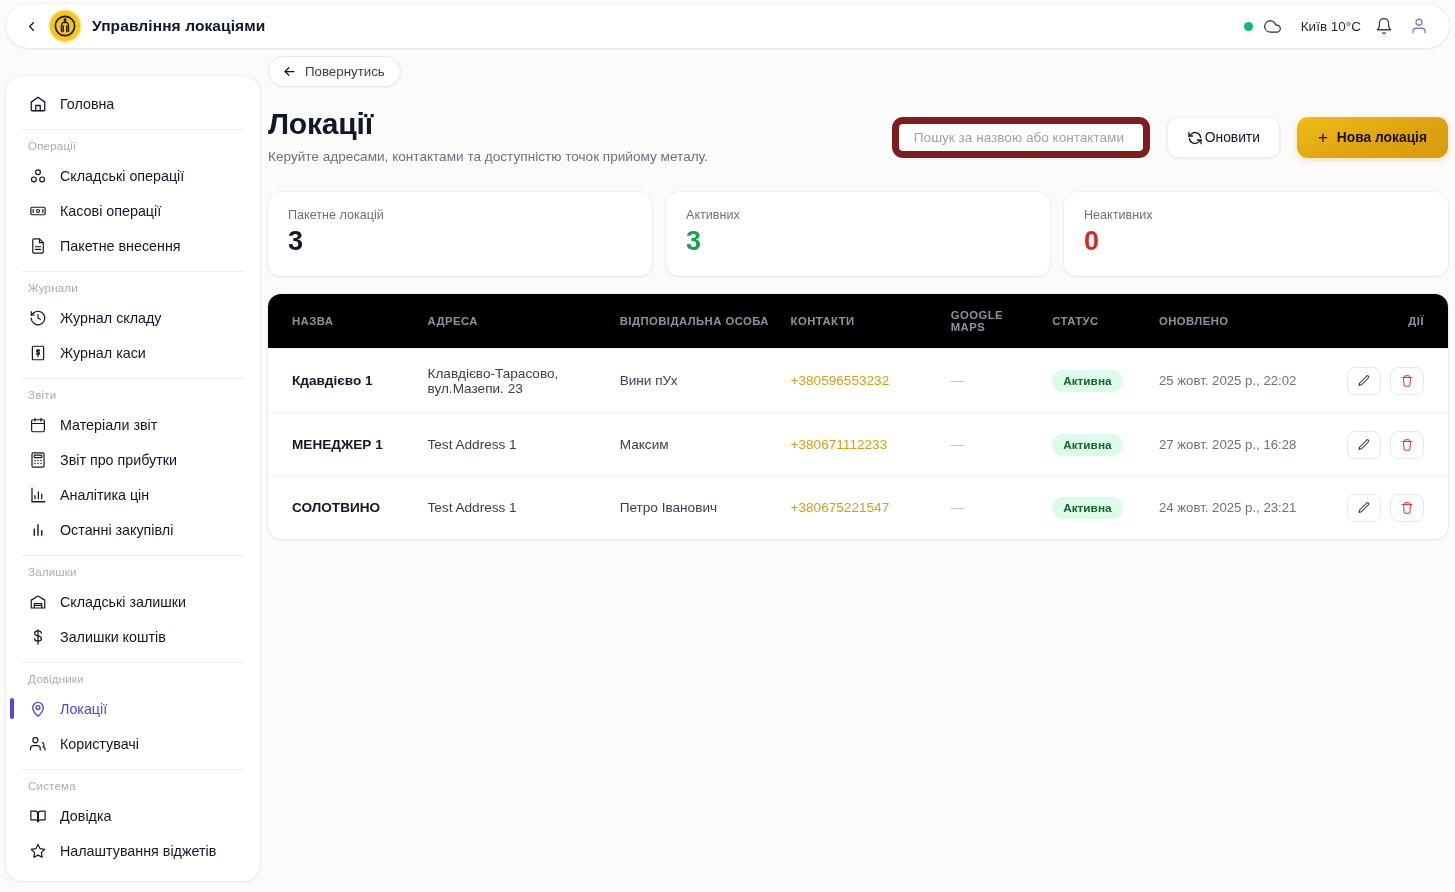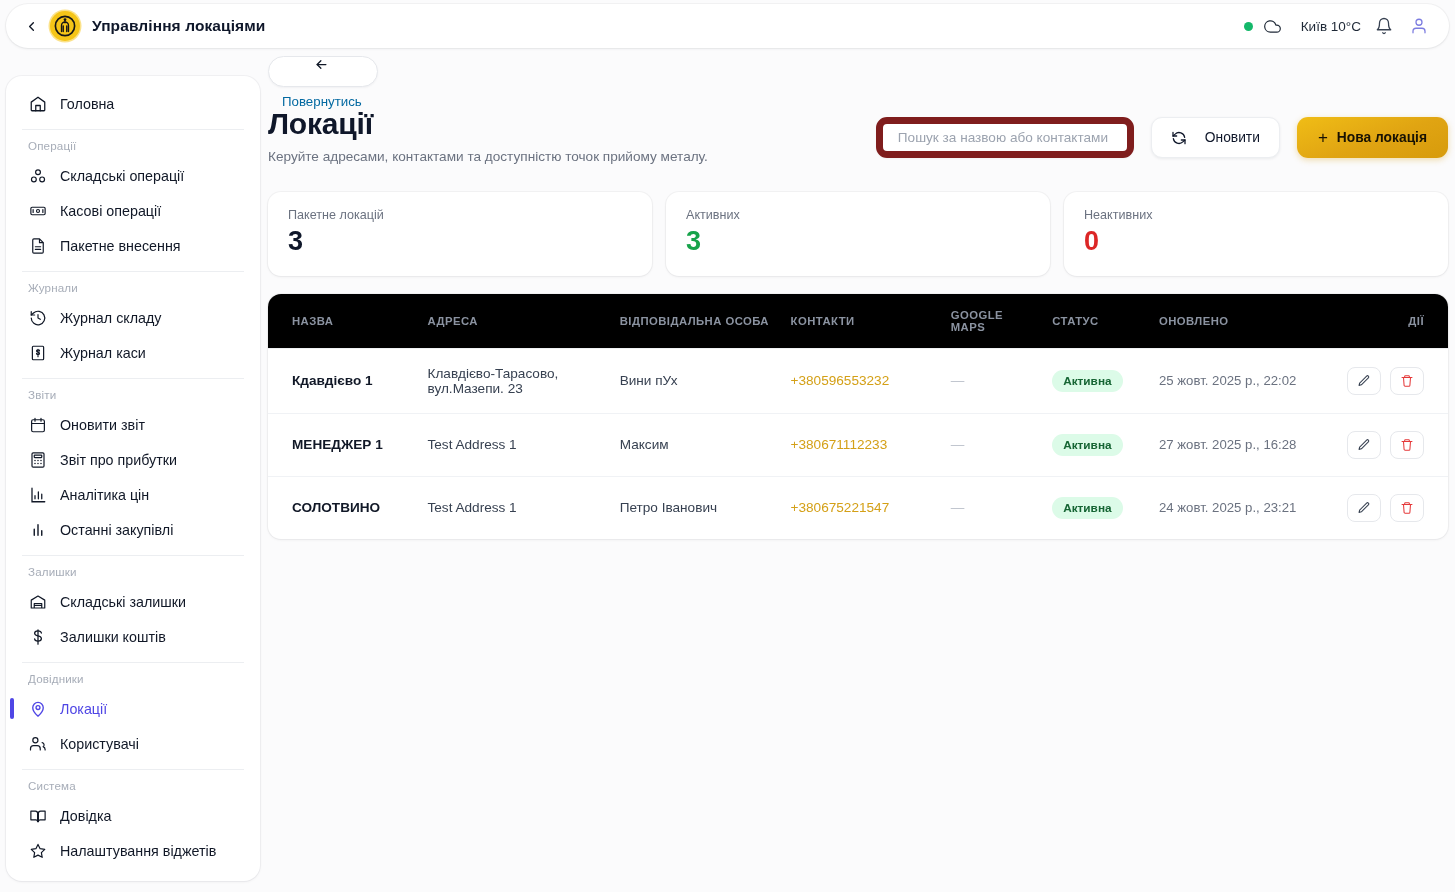--- a/index.html
+++ b/index.html
@@ -69,41 +69,40 @@
   .nav-sep { height: 1px; background: #eceef1; margin: 8px 16px; }
   .nav-group {
     font-size: 11.6px; color: #a7adb8; padding: 0 0 0 22px;
     margin: 9px 0 6px; letter-spacing: .15px;
   }
 
   
   .main { position: absolute; left: 268px; top: 56px; width: 1180px; }
 
   .back-btn {
-    display: inline-flex; align-items: center; gap: 22px;
+    display: inline-flex; align-items: center; gap: 8px;
     height: 31px; padding: 0 15px 0 13px;
     background: #fff; border: 1px solid #e6e8ec; border-radius: 16px;
-    font-size: 13.3px; color: #0369a1; cursor: pointer;
+    font-size: 13.3px; color: #404040; cursor: pointer;
     box-shadow: 0 1px 2px rgba(16,24,40,.045);
-    flex-direction: column;
   }
 
   .head-row { display: flex; align-items: flex-start; margin-top: 20px; }
   .page-title { font-size: 30px; font-weight: 700; color: #0f172a; letter-spacing: -.2px; line-height: 1.15; }
   .page-sub { font-size: 13.6px; color: #6b7280; margin-top: 7px; }
 
   .head-actions { margin-left: auto; display: flex; align-items: center; gap: 17px; padding-top: 10px; }
   .search-box {
     width: 258px; height: 41px; border: 7px solid #7f1d1d; border-radius: 11px;
     background: #fff; padding: 0 15px; font-size: 13.6px; color: #111827;
     outline: none; box-shadow: 0 1px 2px rgba(16,24,40,.035);
   }
   .search-box::placeholder { color: #9ca3af; }
   .btn-refresh {
-    display: inline-flex; align-items: center; gap: 18px; height: 41px;
+    display: inline-flex; align-items: center; gap: 2px; height: 41px;
     padding: 0 19px; background: #fff; border: 1px solid #eceef1; border-radius: 11px;
     font-size: 13.8px; color: #0f172a; cursor: pointer; font-weight: 500;
     box-shadow: 0 1px 3px rgba(16,24,40,.07);
   }
   .btn-new {
     display: inline-flex; align-items: center; gap: 9px; height: 41px;
     padding: 0 21px; border: none; border-radius: 11px; cursor: pointer;
     background: linear-gradient(160deg, #f0bd16 0%, #e0a412 55%, #d79b0c 100%);
     color: #181203; font-size: 13.8px; font-weight: 700;
     box-shadow: 0 2px 6px rgba(214,155,12,.32);
@@ -272,21 +271,21 @@
   <div class="nav-sep"></div>
 
   <div class="nav-group">Звіти</div>
   <div class="nav-item">
     <span class="ico">
       <svg width="18" height="18" viewBox="0 0 24 24" fill="none" stroke="#111827" stroke-width="1.6" stroke-linecap="round" stroke-linejoin="round">
           <rect x="3.5" y="5" width="17" height="16" rx="2"></rect>
           <path d="M3.5 10h17M8 3v4M16 3v4"></path>
         </svg>
     </span>
-    <span>Оновити звіт</span>
+    <span>Матеріали звіт</span>
   </div>
   <div class="nav-item">
     <span class="ico">
       <svg width="18" height="18" viewBox="0 0 24 24" fill="none" stroke="#111827" stroke-width="1.6" stroke-linejoin="round">
           <rect x="4" y="2.5" width="16" height="19" rx="1.6"></rect>
           <rect x="7" y="5.5" width="10" height="3.2" rx=".6"></rect>
           <path d="M8 12.5h.01M12 12.5h.01M16 12.5h.01M8 16.5h.01M12 16.5h.01M16 16.5h.01" stroke-width="2" stroke-linecap="round"></path>
         </svg>
     </span>
     <span>Звіт про прибутки</span>

